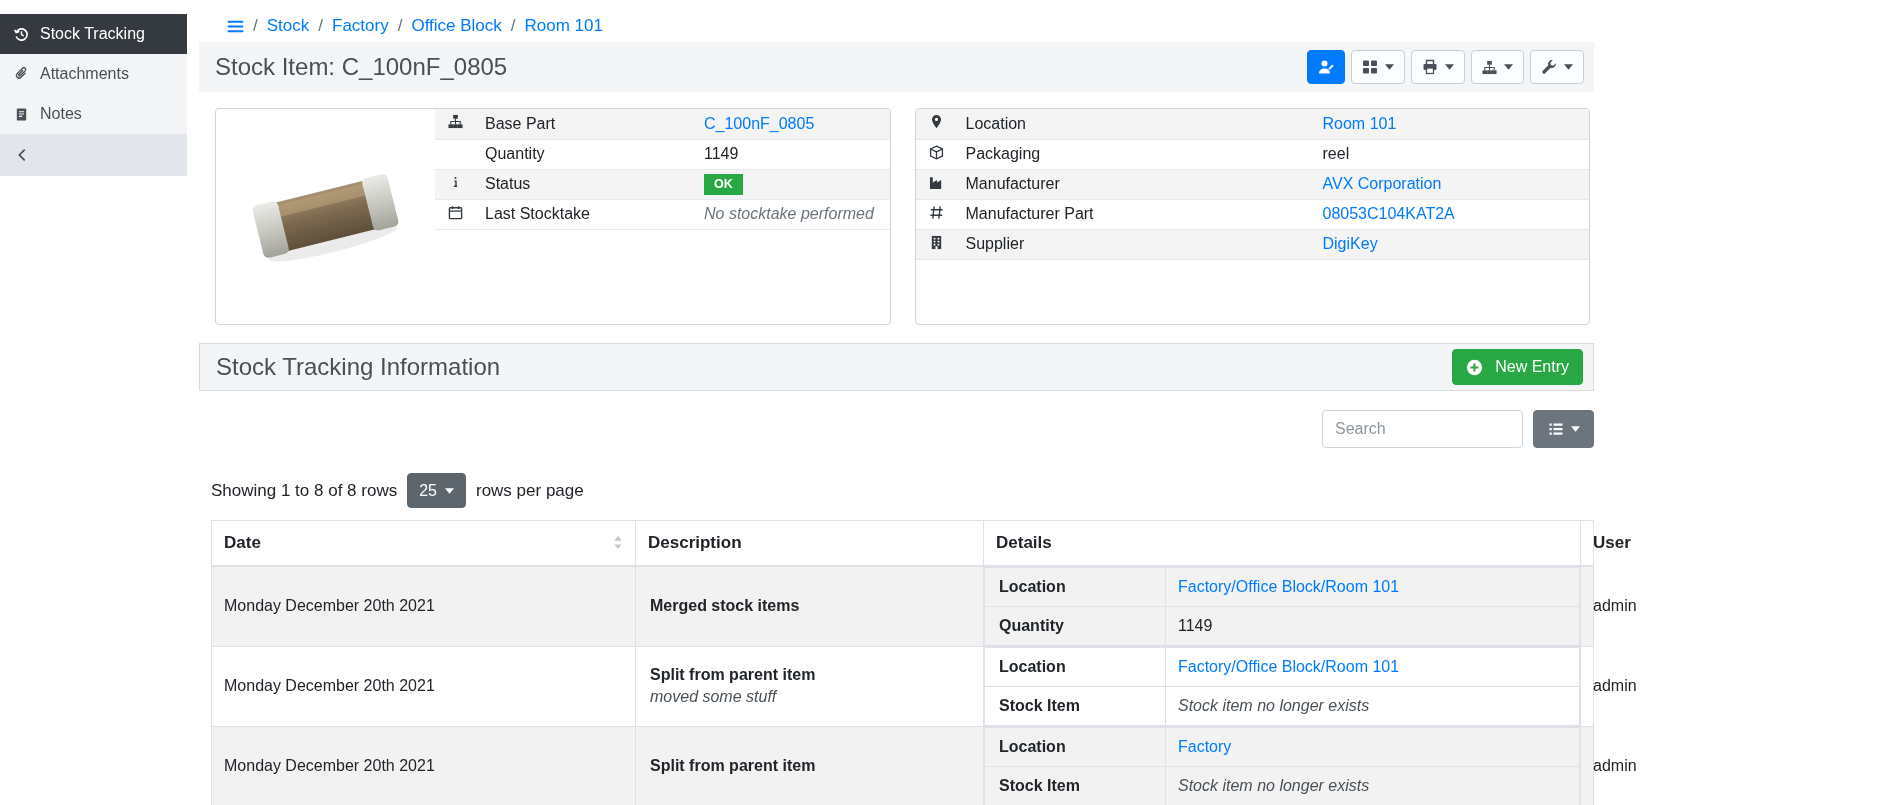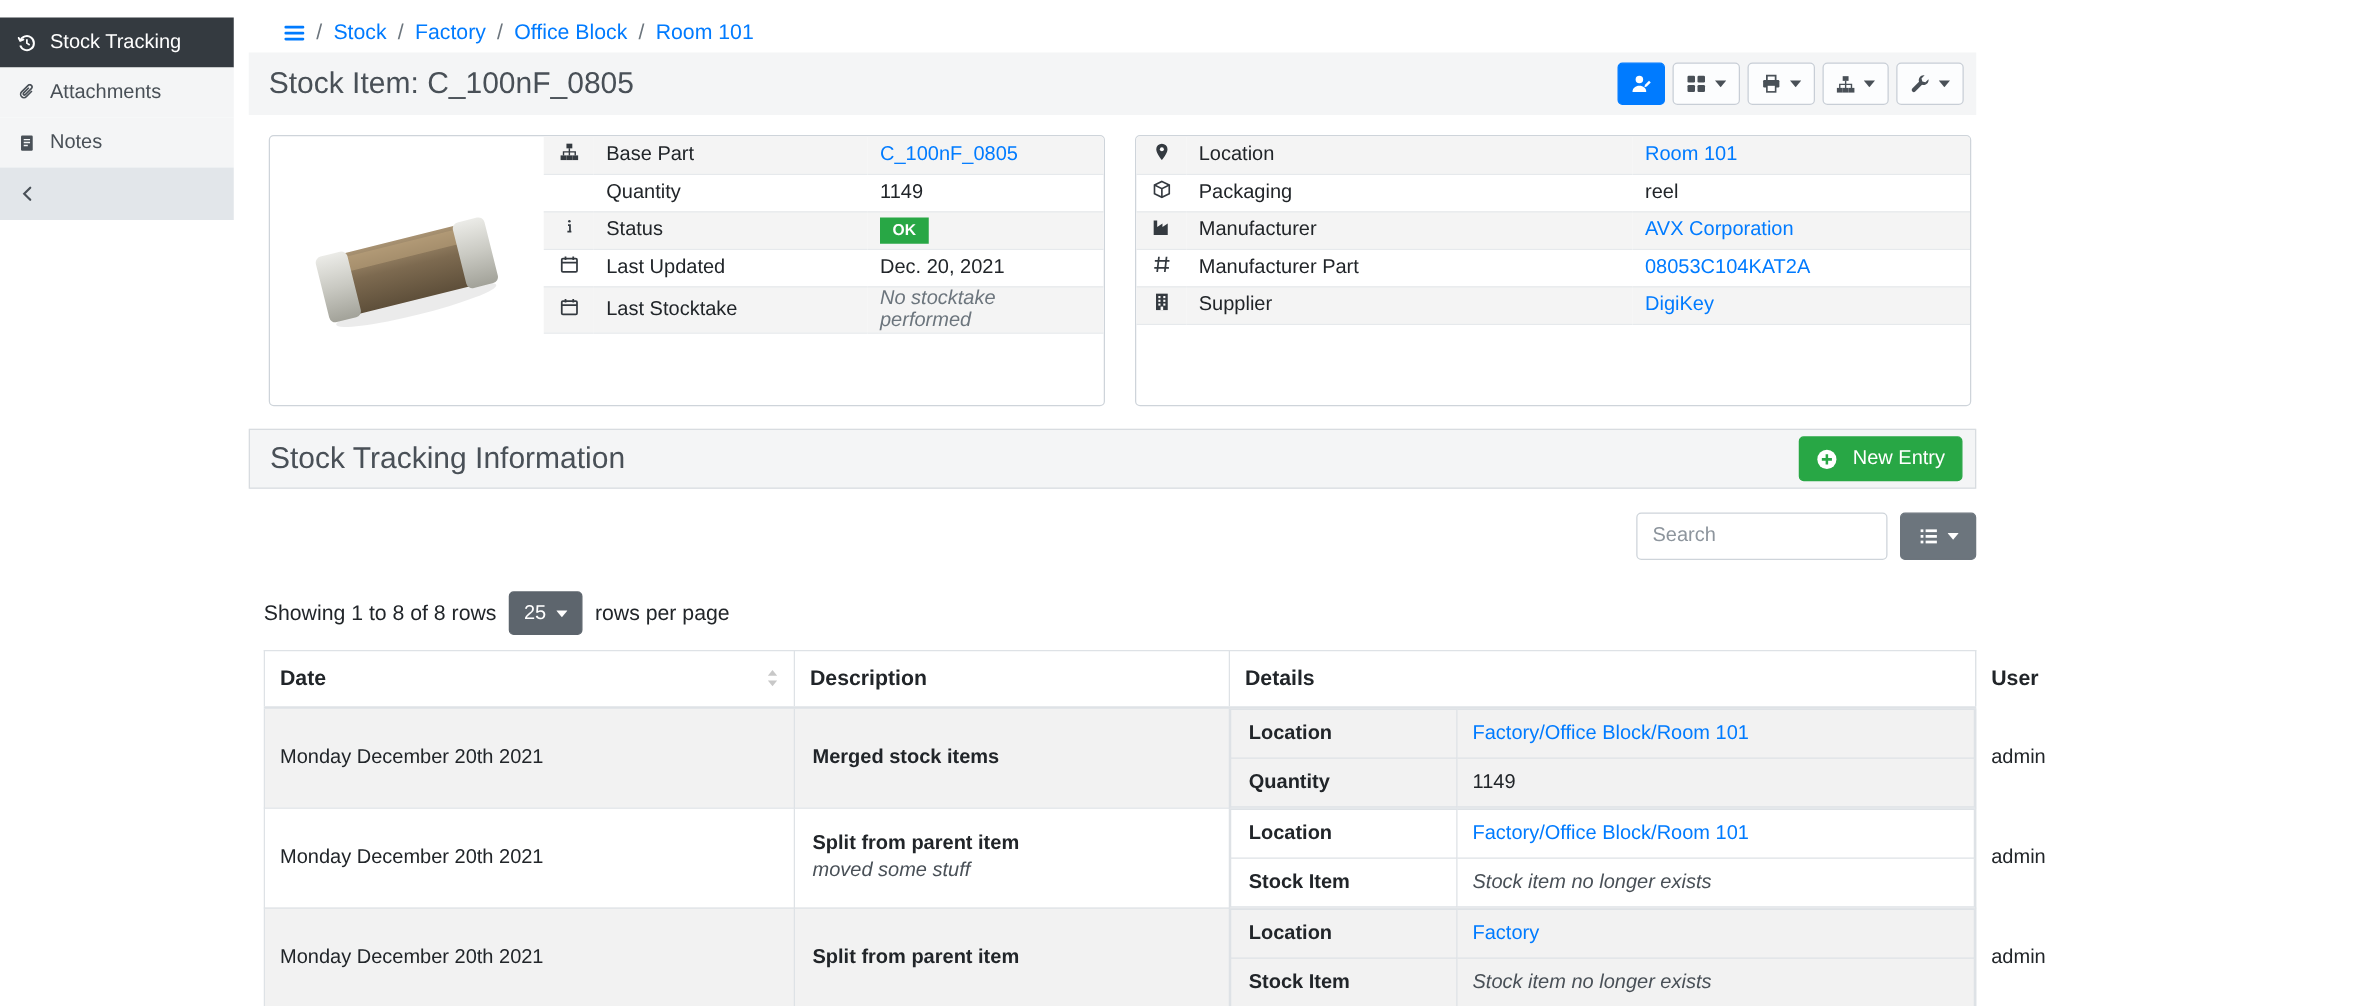--- a/index.html
+++ b/index.html
@@ -90,21 +90,21 @@
 
   .pagination-row { display:flex; align-items:center; gap:10px; margin:25px 0 0 12px; font-size:17px; color:#212529; }
   .btn-pagesize {
     background:#5d656d; border:1px solid #5d656d; color:#fff; border-radius:4px;
     height:35px; padding:0 11px; display:flex; align-items:center; gap:8px; font-size:16px; cursor:pointer;
   }
 
   
   .tracking-table {
     border-collapse:collapse; table-layout:fixed;
-    width:calc(100% - 12px); margin:12px 0 0 12px; font-size:16px;
+    width:calc(100% - 12px); margin:12px 13px 0 12px; font-size:16px;
   }
   .tracking-table th, .tracking-table td { border:1px solid #dee2e6; }
   .tracking-table thead th {
     height:45px; padding:0 12px; text-align:left; font-size:17px; font-weight:bold;
     background:#fff; border-bottom:2px solid #dee2e6; cursor:pointer;
   }
   .th-inner { display:flex; align-items:center; justify-content:space-between; width:100%; }
   .tracking-table tbody tr.main-row:nth-child(odd) { background:#f2f2f2; }
   .c-date, .c-user { padding:10px 12px; vertical-align:middle; }
   .c-desc { padding:10px 14px; vertical-align:middle; }
@@ -303,31 +303,20 @@
               </tr>
               <tr>
                 <td class="ic"><span class="icon">
                     <svg width="15" height="15" viewBox="0 0 16 16">
                       <path d="M6.8 6.5h1.7V12M6.3 12h3.4" stroke="currentColor" stroke-width="1.5" fill="none"></path>
                       <circle cx="8" cy="3.2" r="1.1" fill="currentColor"></circle>
                     </svg>
                   </span></td>
                 <td class="lbl">Status</td>
                 <td class="val"><span class="badge-ok">OK</span></td>
-              </tr>
-              <tr>
-                <td class="ic"><span class="icon">
-                    <svg width="15" height="15" viewBox="0 0 16 16">
-                      <rect x="1.5" y="3" width="13" height="11.5" rx="1" fill="none" stroke="currentColor" stroke-width="1.5"></rect>
-                      <path d="M1.5 6.5h13" stroke="currentColor" stroke-width="1.5"></path>
-                      <path d="M4.7 1.2v3M11.3 1.2v3" stroke="currentColor" stroke-width="1.5"></path>
-                    </svg>
-                  </span></td>
-                <td class="lbl">Last Updated</td>
-                <td class="val"><span>Dec. 20, 2021</span></td>
               </tr>
               <tr>
                 <td class="ic"><span class="icon">
                     <svg width="15" height="15" viewBox="0 0 16 16">
                       <rect x="1.5" y="3" width="13" height="11.5" rx="1" fill="none" stroke="currentColor" stroke-width="1.5"></rect>
                       <path d="M1.5 6.5h13" stroke="currentColor" stroke-width="1.5"></path>
                       <path d="M4.7 1.2v3M11.3 1.2v3" stroke="currentColor" stroke-width="1.5"></path>
                     </svg>
                   </span></td>
                 <td class="lbl">Last Stocktake</td>

